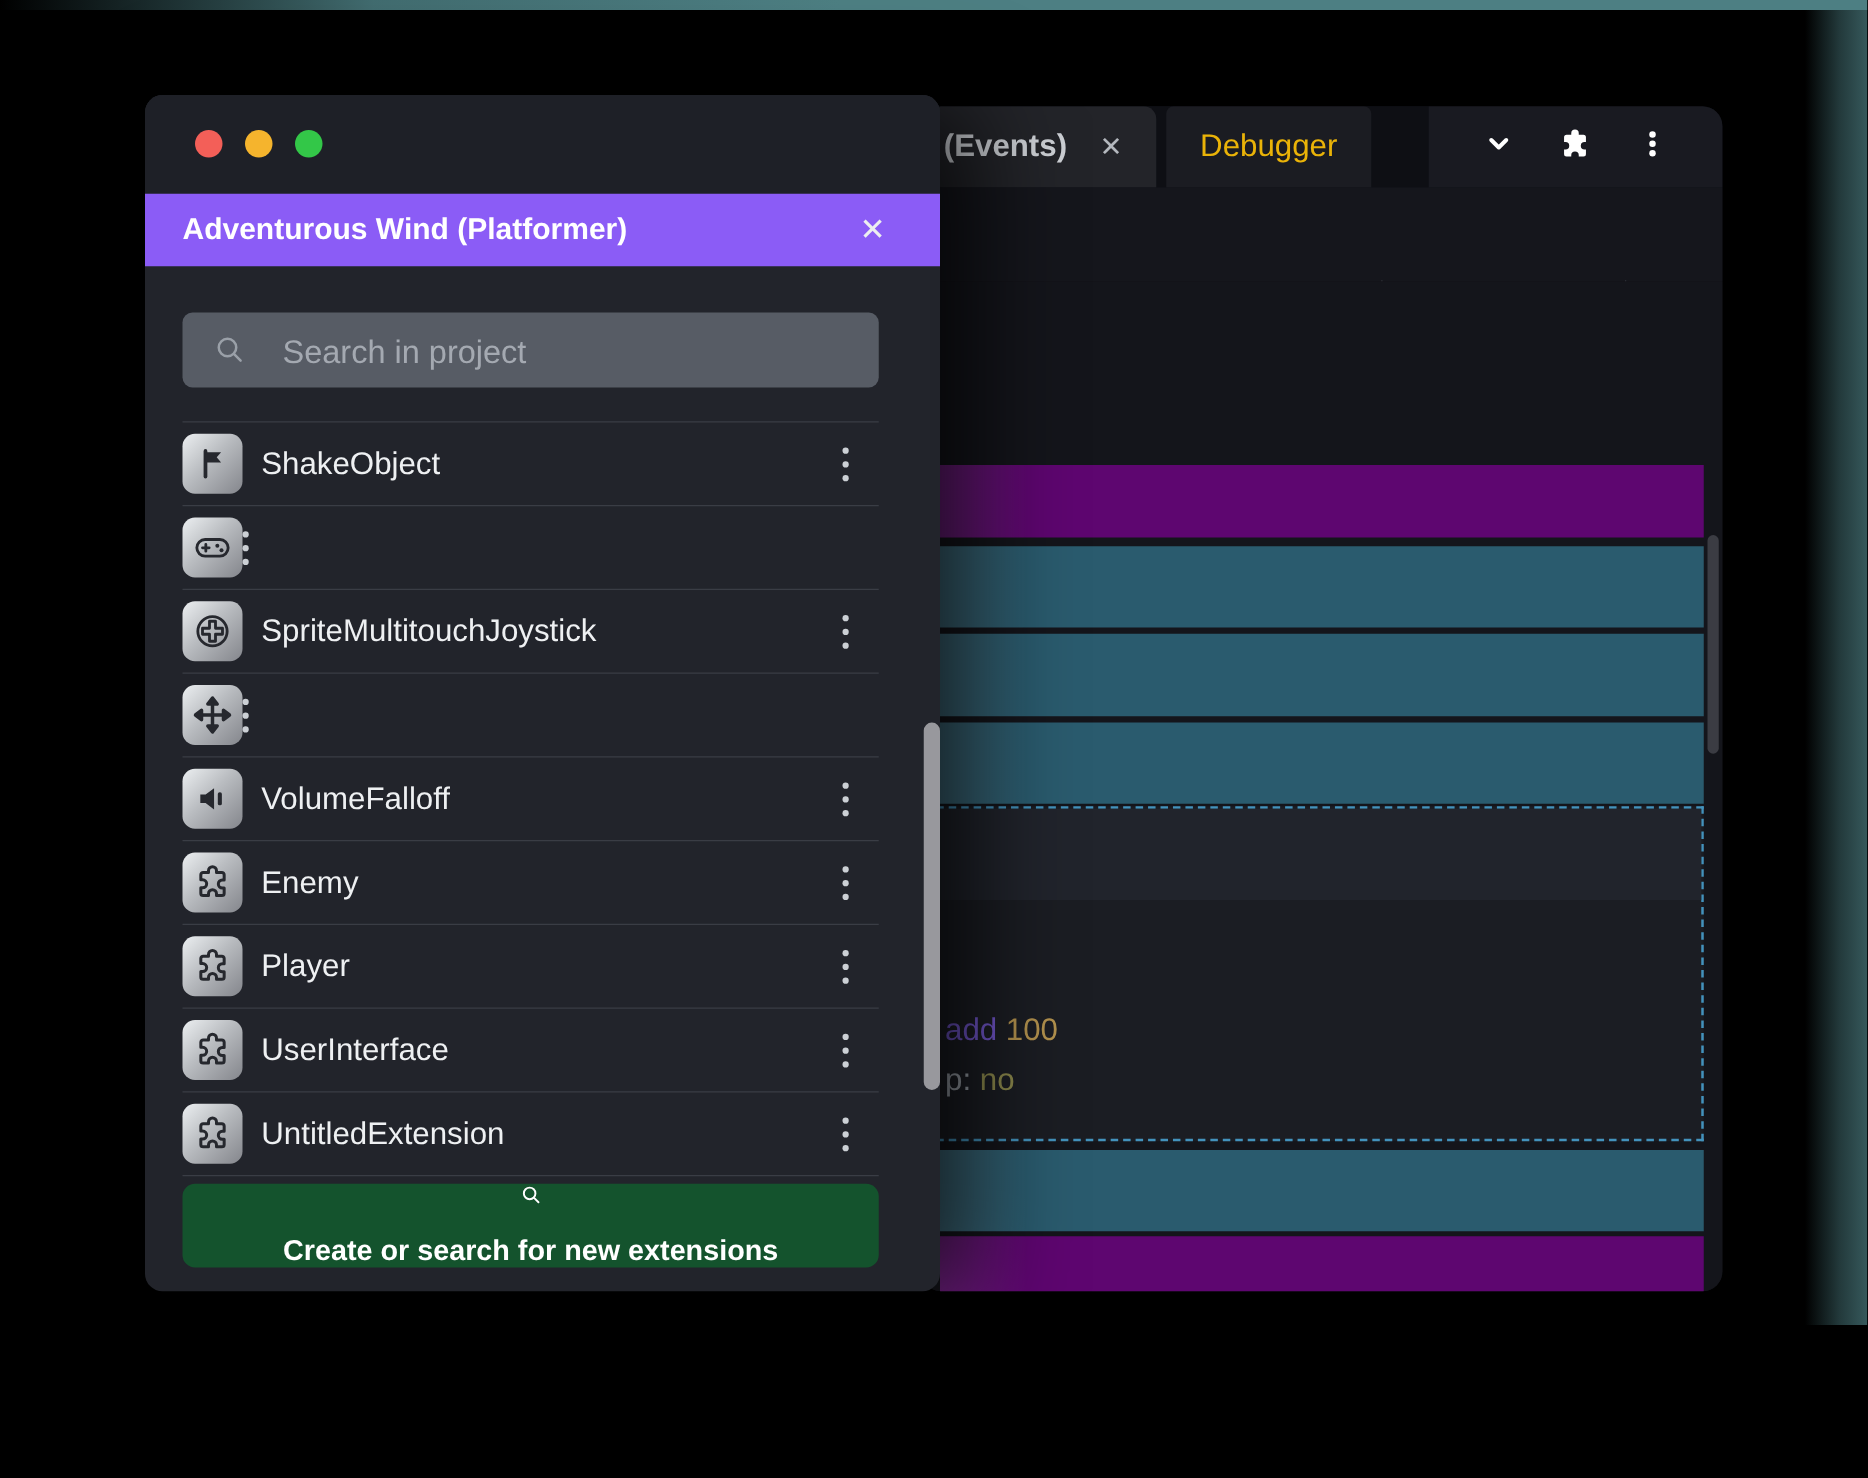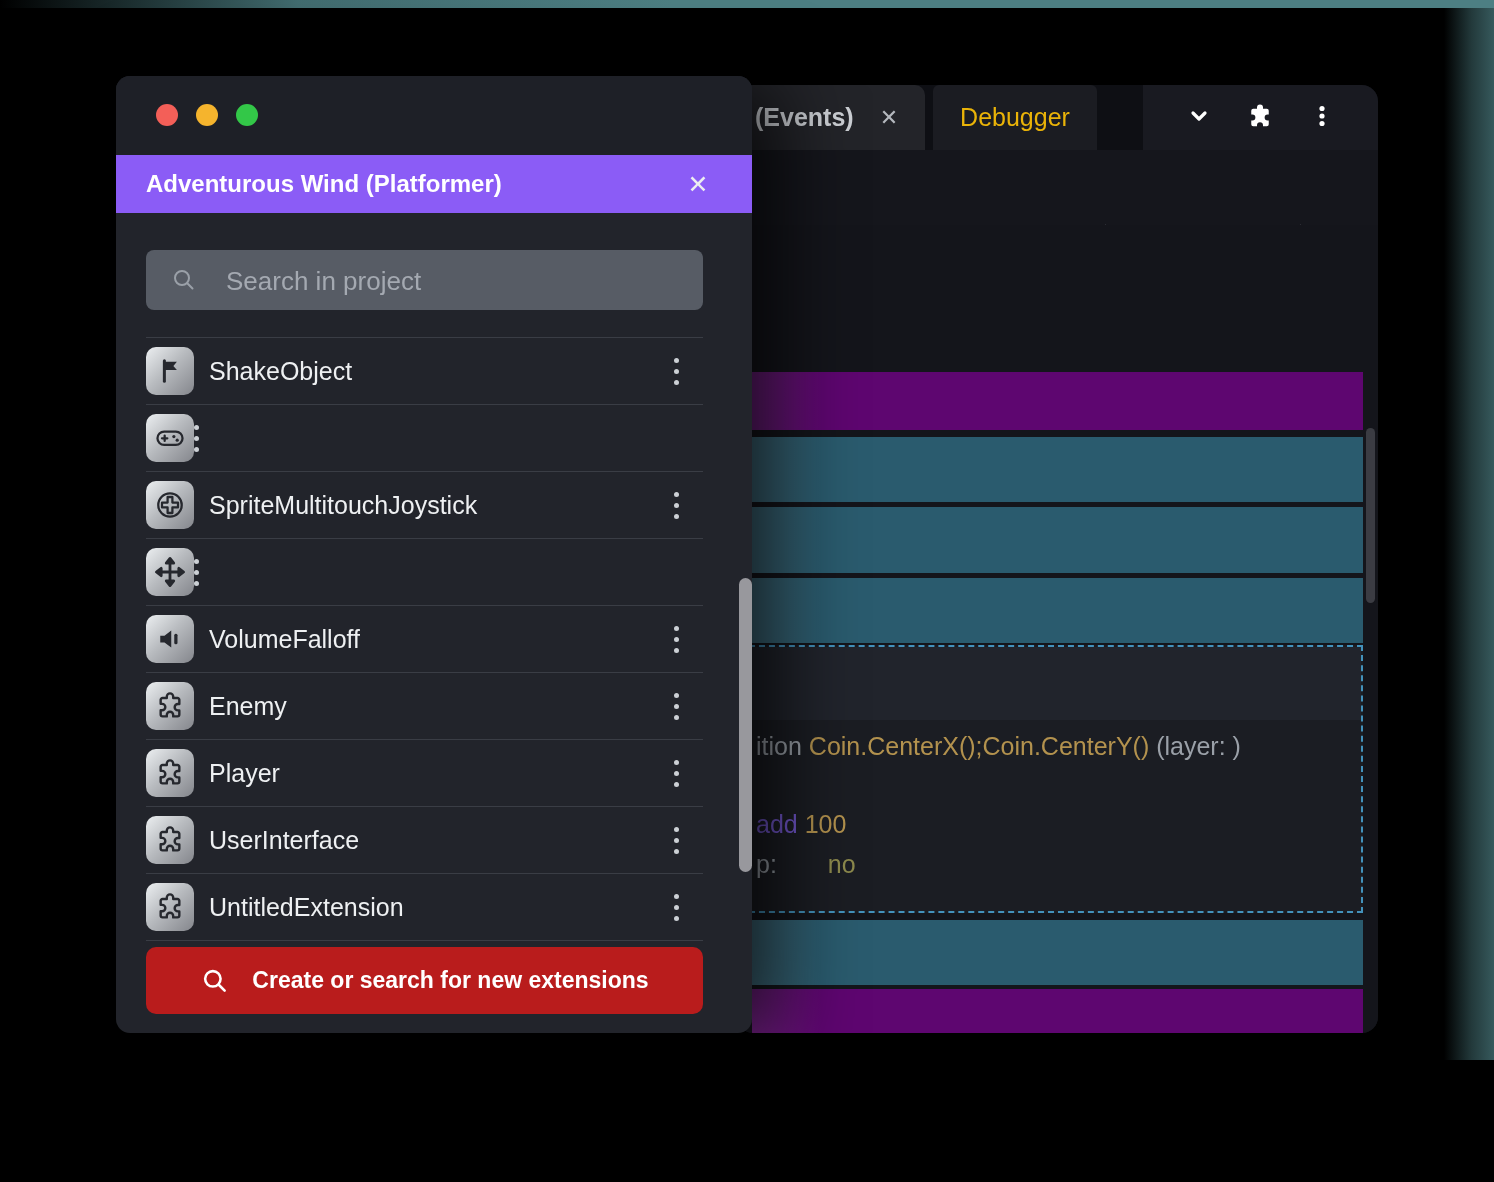--- a/index.html
+++ b/index.html
@@ -30,21 +30,21 @@
   .globe-btn svg{position:absolute;left:40px;top:11px;}
 
   .events-area{position:absolute;left:0;top:140px;width:100%;height:808px;background:#14151b;}
   .ev-row{position:absolute;left:15px;width:611px;}
   .ev-row::before{content:"";position:absolute;inset:0;
      background:linear-gradient(to right, rgba(255,255,255,.10), rgba(255,255,255,0) 70px);}
   .selected-event{position:absolute;left:12px;top:420px;width:614px;height:268px;
      border:2px dashed #4392bc;background:#1b1d23;box-sizing:border-box;}
   .sel-cond{position:absolute;left:0;top:0;width:100%;height:73px;background:#21242c;}
   .ev-line{position:absolute;left:5px;font-size:25px;white-space:nowrap;}
-  .c-gray{color:#9aa0a8;} .c-gold{color:#b3924e;} .c-kw{color:#7257cc;} .c-olive{color:#8d8a4d;margin-left:44px;}
+  .c-gray{color:#9aa0a8;} .c-gold{color:#b3924e;} .c-kw{color:#7257cc;} .c-olive{color:#8d8a4d;}
   .ev-scrollbar{position:absolute;left:629px;top:203px;width:9px;height:175px;border-radius:4.5px;background:#3b3c43;}
 
   
   .drawer{position:absolute;left:116px;top:76px;width:636px;height:957px;background:#22242b;
           border-radius:14px;overflow:hidden;z-index:20;box-shadow:26px 8px 80px rgba(0,0,0,.75);}
   .titlebar{position:absolute;left:0;top:0;width:100%;height:79px;background:#1e2027;}
   .tl{position:absolute;top:28px;width:22px;height:22px;border-radius:50%;}
   .drawer-header{position:absolute;left:0;top:79px;width:100%;height:58px;background:#8b5cf6;}
   .drawer-title{position:absolute;left:30px;top:0;height:58px;display:flex;align-items:center;
     color:#fff;font-size:24px;font-weight:700;}
@@ -199,25 +199,20 @@
     <div class="events-area" id="events-area">
 
       <div class="ev-row" style="top: 147px; height: 58px; background: rgb(94, 6, 112);"></div>
         <div class="ev-row" style="top: 212px; height: 65px; background: rgb(42, 91, 110);"></div>
         <div class="ev-row" style="top: 282px; height: 66px; background: rgb(42, 91, 110);"></div>
         <div class="ev-row" style="top: 353px; height: 65px; background: rgb(42, 91, 110);"></div>
         <div class="ev-row" style="top: 695px; height: 65px; background: rgb(42, 91, 110);"></div>
         <div class="ev-row" style="top: 764px; height: 66px; background: rgb(94, 6, 112);"></div>
         <div class="selected-event" style="top: 420px; height: 268px; border-color: rgb(67, 146, 188);">
         <div class="sel-cond"></div>
-        <div class="ev-line" style="top:85px">
-          <span class="c-gray">ition</span>
-          <span class="c-gold">Coin.CenterX();Coin.CenterY()</span>
-          <span class="c-gray">(layer: )</span>
-        </div>
         <div class="ev-line" style="top:163px">
           <span class="c-kw">add</span>
           <span class="c-gold">100</span>
         </div>
         <div class="ev-line" style="top:203px">
           <span class="c-gray">p:</span>
           <span class="c-olive">no</span>
         </div>
       </div>
       <div class="ev-scrollbar"></div>
@@ -369,21 +364,21 @@
             </svg>
           </span>
           <span class="ext-label">UntitledExtension</span>
           <span class="kebab">
             <i></i>
             <i></i>
             <i></i>
           </span>
         </div>
       </div>
-    <div class="cta" id="cta-btn" style="background: #b91c1c;">
+    <div class="cta" id="cta-btn" style="background: #14532d; flex-direction: column;">
       <svg width="30" height="30" viewBox="0 0 28 28">
           <g fill="none" stroke="#ffffff" stroke-width="2.4" stroke-linecap="round">
             <circle cx="12" cy="12" r="7.2"></circle>
             <path d="M17.5 17.5L23 23"></path>
           </g>
         </svg>
       <span class="cta-label">Create or search for new extensions</span>
     </div>
   </div>
   <div class="drawer-scrollbar"></div>

